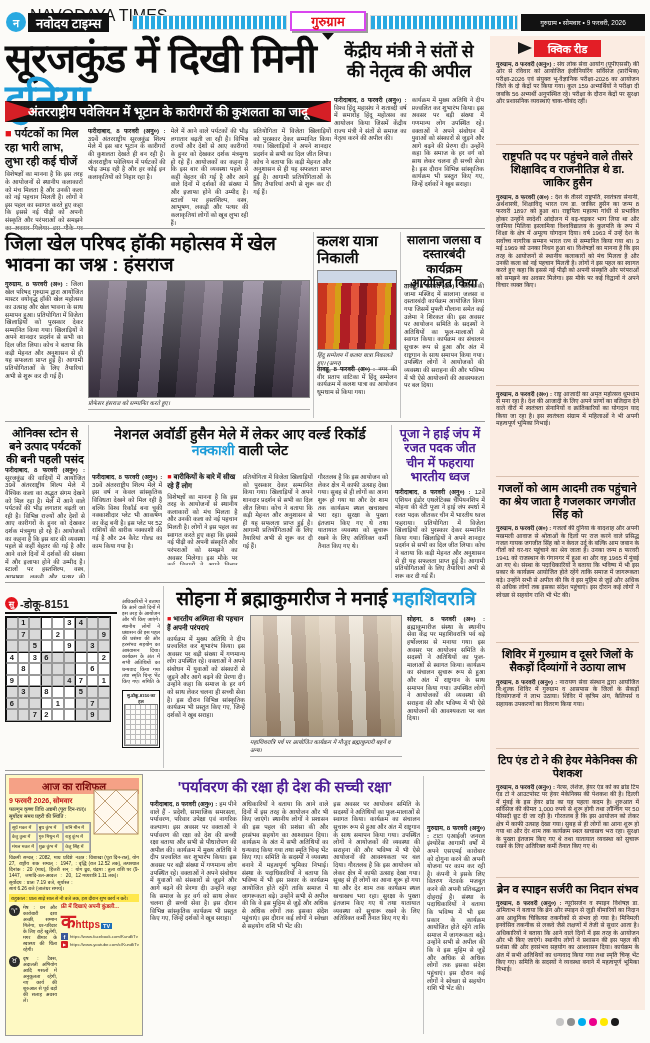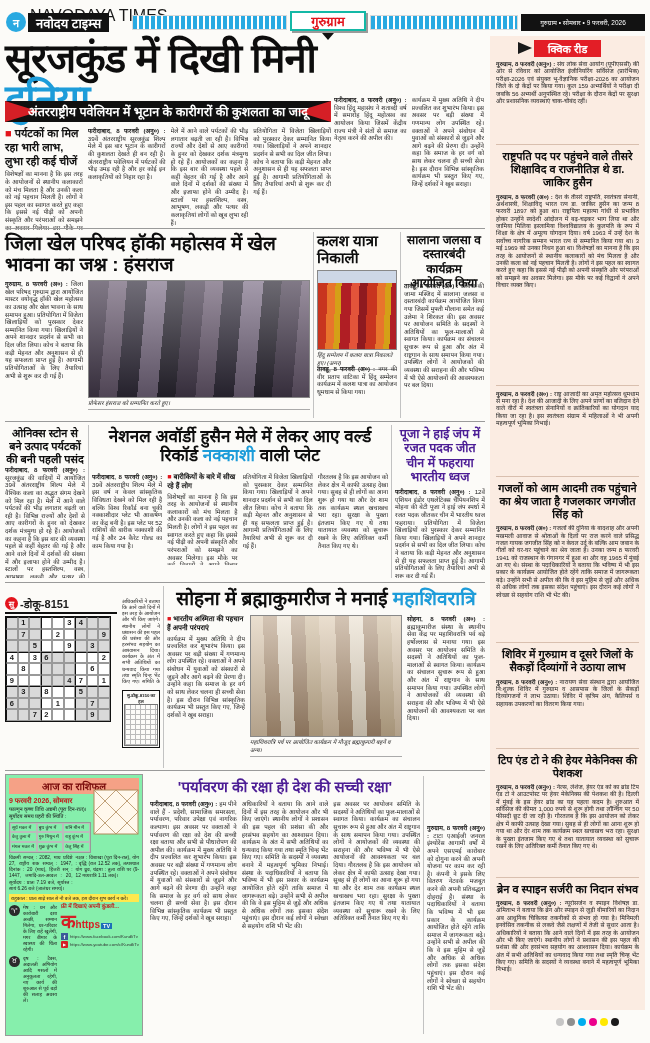--- a/index.html
+++ b/index.html
@@ -5,21 +5,21 @@
   html,body{margin:0;padding:0;background:#e9e7e2;}
   *{box-sizing:border-box;}
   .page{position:relative;width:650px;height:1043px;margin:0 auto;background:#fcfbf8;overflow:hidden;
         font-family:"Liberation Sans","DejaVu Sans",sans-serif;color:#1a1a1a;}
   .abs{position:absolute;}
   .logo-circle{width:20px;height:20px;border-radius:50%;background:#29a9e1;color:#fff;font-weight:bold;
                font-size:11px;display:flex;align-items:center;justify-content:center;}
   .brand-box{background:#121212;color:#fff;font-weight:bold;font-size:13px;padding:2px 8px;height:19px;
              display:flex;align-items:center;}
   .stripes{height:15px;background:repeating-linear-gradient(90deg,#29a9e1 0 4px,#ffffff 4px 6px);border:1px solid #d8d8d8;}
-  .edition-badge{background:#fff;border:2px solid #14b8a6;box-shadow:2px 2px 0 #9a9a9a;color:#e3141c;
+  .edition-badge{background:#fff;border:2px solid #d946ef;box-shadow:2px 2px 0 #9a9a9a;color:#e3141c;
                  font-weight:bold;font-size:13px;display:flex;align-items:center;justify-content:center;}
   .edition-tip{width:0;height:0;border-left:6px solid transparent;border-right:6px solid transparent;border-top:7px solid #111;}
   .date-box{background:#121212;color:#fff;font-size:6.5px;display:flex;align-items:center;justify-content:center;white-space:nowrap;}
   
   .h-xl{font-size:40px;line-height:1.02;font-weight:900;letter-spacing:-1px;color:#0d0d0d;}
   .h-lg{font-size:19px;line-height:1.12;font-weight:900;color:#0d0d0d;}
   .h-md{font-size:15px;line-height:1.15;font-weight:900;color:#4c1d95;}
   .h-sm{font-size:11px;line-height:1.2;font-weight:900;color:#0d0d0d;}
   .blue{color:#1d9cd9;}
   .center{text-align:center;}
@@ -62,21 +62,21 @@
   .sud-title{font-weight:900;font-size:11px;}
   .sud-grid{display:grid;grid-template-columns:repeat(9,11.5px);grid-auto-rows:11.5px;border:1px solid #111;width:max-content;margin-top:2px;}
   .sd-cell{border:0.5px solid #999;font-size:7.5px;font-weight:bold;display:flex;align-items:center;justify-content:center;background:#fff;}
   .sd-shade{background:#d9d9d9;}
   .mini-box{border:1px solid #111;padding:1px;}
   .mini-box .lbl{font-size:4.4px;font-weight:bold;text-align:center;}
   .mini-grid{height:42px;background:
      repeating-linear-gradient(0deg,#bbb 0 1px,transparent 1px 5px),
      repeating-linear-gradient(90deg,#bbb 0 1px,transparent 1px 5px);border:1px solid #777;}
   
-  .rashi{border:1px solid #999;background:#86efac;padding:3px;font-size:5px;}
+  .rashi{border:1px solid #999;background:#fef9c3;padding:3px;font-size:5px;}
   .rashi-title{background:#f5a186;color:#7a0c0c;font-weight:900;font-size:10px;text-align:center;padding:1px 0;}
   .rashi-date{color:#c21a1a;font-weight:bold;font-size:7px;margin:2px 0 1px;}
   .rashi-tithi{font-size:5.2px;line-height:1.3;width:82px;}
   .planets{display:grid;grid-template-columns:repeat(3,1fr);border:1px solid #999;margin-top:2px;width:82px;}
   .planets div{border:0.5px solid #bbb;padding:1px;font-size:4.6px;line-height:1.25;}
   .samvat{font-size:4.8px;line-height:1.3;text-align:justify;margin-top:2px;}
   .yellow-strip{background:#ffe84d;font-size:4.8px;padding:1px 2px;margin-top:2px;}
   .sign-row{display:flex;gap:3px;margin-top:3px;}
   .sign-icon{flex:0 0 11px;width:11px;height:11px;border-radius:50%;background:#2b2b2b;color:#fff;font-size:7px;
              display:flex;align-items:center;justify-content:center;}
@@ -121,20 +121,21 @@
   <div class="abs cols" style="left:5px;top:127px;width:326px;height:99px;">
     <div class="col">
       <div class="kicker">पर्यटकों का मिल रहा भारी लाभ, लुभा रही कई चीजें</div>
       <div class="bodytxt" style="height:60px;margin-top:2px;">विशेषज्ञों का मानना है कि इस तरह के आयोजनों से स्थानीय कलाकारों को मंच मिलता है और उनकी कला को नई पहचान मिलती है। लोगों ने इस पहल का स्वागत करते हुए कहा कि इससे नई पीढ़ी को अपनी संस्कृति और परंपराओं को समझने का अवसर मिलेगा। इस मौके पर कई विद्वानों ने अपने विचार व्यक्त किए।</div>
     </div>
     <div class="col bodytxt" style="height:99px;"><span class="dl">फरीदाबाद, 8 फरवरी (अनु०) :</span> <span>39वें अंतरराष्ट्रीय सूरजकुंड शिल्प मेले में इस बार भूटान के कारीगरों की कुशलता देखते ही बन रही है। अंतरराष्ट्रीय पवेलियन में पर्यटकों की भीड़ उमड़ रही है और हर कोई इन कलाकृतियों को निहार रहा है।</span></div>
     <div class="col bodytxt" style="height:99px;">मेले में आने वाले पर्यटकों की भीड़ लगातार बढ़ती जा रही है। विभिन्न राज्यों और देशों से आए कारीगरों के हुनर को देखकर दर्शक मंत्रमुग्ध हो रहे हैं। आयोजकों का कहना है कि इस बार की व्यवस्था पहले से कहीं बेहतर की गई है और आने वाले दिनों में दर्शकों की संख्या में और इजाफा होने की उम्मीद है। स्टालों पर हस्तशिल्प, वस्त्र, आभूषण, लकड़ी और पत्थर की कलाकृतियां लोगों को खूब लुभा रही हैं।</div>
     <div class="col bodytxt" style="height:99px;">प्रतियोगिता में विजेता खिलाड़ियों को पुरस्कार देकर सम्मानित किया गया। खिलाड़ियों ने अपने शानदार प्रदर्शन से सभी का दिल जीत लिया। कोच ने बताया कि कड़ी मेहनत और अनुशासन से ही यह सफलता प्राप्त हुई है। आगामी प्रतियोगिताओं के लिए तैयारियां अभी से शुरू कर दी गई हैं।</div>
   </div>
 
+  <div class="abs h-lg center" style="left:334px;top:42px;width:150px;font-size:17.5px;">केंद्रीय मंत्री ने संतों से की नेतृत्व की अपील</div>
   <div class="abs cols" style="left:334px;top:96px;width:150px;height:130px;">
     <div class="col bodytxt" style="height:130px;"><span class="dl">फरीदाबाद, 8 फरवरी (अनु०) :</span> <span>विश्व हिंदू महासंघ ने शताब्दी वर्ष में समारोह हिंदू महोत्सव का आयोजन किया जिसमें केंद्रीय राज्य मंत्री ने संतों से समाज का नेतृत्व करने की अपील की।</span></div>
     <div class="col bodytxt" style="height:130px;">कार्यक्रम में मुख्य अतिथि ने दीप प्रज्वलित कर शुभारंभ किया। इस अवसर पर बड़ी संख्या में गणमान्य लोग उपस्थित रहे। वक्ताओं ने अपने संबोधन में युवाओं को संस्कारों से जुड़ने और आगे बढ़ने की प्रेरणा दी। उन्होंने कहा कि समाज के हर वर्ग को साथ लेकर चलना ही सच्ची सेवा है। इस दौरान विभिन्न सांस्कृतिक कार्यक्रम भी प्रस्तुत किए गए, जिन्हें दर्शकों ने खूब सराहा।</div>
   </div>
 
   <div class="abs rail" style="left:490px;top:36px;width:155px;height:974px;">
     <div class="qr-tab"><div class="qr-tri"></div><span>क्विक रीड</span></div>
     <div class="bodytxt" style="height:78px;"><span class="dl">गुरुग्राम, 8 फरवरी (अनु०) :</span> <span>संघ लोक सेवा आयोग (यूपीएससी) की ओर से रविवार को आयोजित इंजीनियरिंग सर्विसेज (प्रारंभिक) परीक्षा-2026 एवं संयुक्त भू-वैज्ञानिक परीक्षा-2026 का आयोजन जिले के दो केंद्रों पर किया गया। कुल 159 अभ्यर्थियों ने परीक्षा दी जबकि 56 अभ्यर्थी अनुपस्थित रहे। परीक्षा के दौरान केंद्रों पर सुरक्षा और प्रशासनिक व्यवस्थाएं चाक-चौबंद रहीं।</span></div>
     <hr class="rule">
     <div class="h-sm">राष्ट्रपति पद पर पहुंचने वाले तीसरे शिक्षाविद व राजनीतिज्ञ थे डा. जाकिर हुसैन</div>
@@ -177,21 +178,21 @@
   <div class="abs vline" style="left:400px;top:232px;height:186px;"></div>
   <div class="abs h-sm center" style="left:404px;top:233px;width:80px;font-size:12px;">सालाना जलसा व दस्तारबंदी कार्यक्रम आयोजित किया</div>
   <div class="abs bodytxt" style="left:404px;top:282px;width:80px;height:136px;"><span class="dl">तावडू, 8 फरवरी (अ०) :</span> <span>अंबिया की जामा मस्जिद में सालाना जलसा व दस्तारबंदी कार्यक्रम आयोजित किया गया जिसमें मुफ्ती मौलाना समेत कई उलेमा ने शिरकत की।</span> <span>इस अवसर पर आयोजन समिति के सदस्यों ने अतिथियों का फूल-मालाओं से स्वागत किया। कार्यक्रम का संचालन सुचारू रूप से हुआ और अंत में राष्ट्रगान के साथ समापन किया गया। उपस्थित लोगों ने आयोजकों की व्यवस्था की सराहना की और भविष्य में भी ऐसे आयोजनों की आवश्यकता पर बल दिया।</span></div>
 
   <div class="abs hline" style="left:5px;top:421px;width:480px;"></div>
 
   <div class="abs h-sm center" style="left:5px;top:427px;width:80px;">ओनिक्स स्टोन से बने उत्पाद पर्यटकों की बनी पहली पसंद</div>
   <div class="abs bodytxt" style="left:5px;top:466px;width:80px;height:112px;"><span class="dl">फरीदाबाद, 8 फरवरी (अनु०) :</span> <span>सूरजकुंड की वादियों में आयोजित 39वें अंतरराष्ट्रीय शिल्प मेले में वैश्विक कला का अद्भुत संगम देखने को मिल रहा है।</span> <span>मेले में आने वाले पर्यटकों की भीड़ लगातार बढ़ती जा रही है। विभिन्न राज्यों और देशों से आए कारीगरों के हुनर को देखकर दर्शक मंत्रमुग्ध हो रहे हैं। आयोजकों का कहना है कि इस बार की व्यवस्था पहले से कहीं बेहतर की गई है और आने वाले दिनों में दर्शकों की संख्या में और इजाफा होने की उम्मीद है। स्टालों पर हस्तशिल्प, वस्त्र, आभूषण, लकड़ी और पत्थर की कलाकृतियां लोगों को खूब लुभा रही हैं।</span></div>
 
   <div class="abs vline" style="left:88px;top:425px;height:153px;"></div>
-  <div class="abs h-lg center" style="left:92px;top:427px;width:296px;font-size:17px;"><span>नेशनल अवॉर्डी हुसैन मेले में लेकर आए वर्ल्ड रिकॉर्ड </span><span class="blue">नक्काशी</span><span> वाली प्लेट</span></div>
+  <div class="abs h-lg center" style="left:92px;top:427px;width:296px;font-size:14px;"><span>नेशनल अवॉर्डी हुसैन मेले में लेकर आए वर्ल्ड रिकॉर्ड </span><span class="blue">नक्काशी</span><span> वाली प्लेट</span></div>
   <div class="abs cols" style="left:92px;top:473px;width:296px;height:105px;">
     <div class="col bodytxt" style="height:105px;"><span class="dl">फरीदाबाद, 8 फरवरी (अनु०) :</span> <span>39वें अंतरराष्ट्रीय शिल्प मेले में इस वर्ष न केवल सांस्कृतिक विविधता देखने को मिल रही है बल्कि विश्व रिकॉर्ड बना चुकी नक्काशीदार प्लेट भी आकर्षण का केंद्र बनी है। इस प्लेट पर 52 राशियों की बारीक नक्काशी की गई है और 24 कैरेट गोल्ड का काम किया गया है।</span></div>
     <div class="col">
       <div class="subhead">बारीकियों के बारे में सीख रहे हैं लोग</div>
       <div class="bodytxt" style="height:72px;margin-top:2px;">विशेषज्ञों का मानना है कि इस तरह के आयोजनों से स्थानीय कलाकारों को मंच मिलता है और उनकी कला को नई पहचान मिलती है। लोगों ने इस पहल का स्वागत करते हुए कहा कि इससे नई पीढ़ी को अपनी संस्कृति और परंपराओं को समझने का अवसर मिलेगा। इस मौके पर कई विद्वानों ने अपने विचार व्यक्त किए।</div>
     </div>
     <div class="col bodytxt" style="height:105px;">प्रतियोगिता में विजेता खिलाड़ियों को पुरस्कार देकर सम्मानित किया गया। खिलाड़ियों ने अपने शानदार प्रदर्शन से सभी का दिल जीत लिया। कोच ने बताया कि कड़ी मेहनत और अनुशासन से ही यह सफलता प्राप्त हुई है। आगामी प्रतियोगिताओं के लिए तैयारियां अभी से शुरू कर दी गई हैं।</div>
     <div class="col bodytxt" style="height:105px;">गौरतलब है कि इस आयोजन को लेकर क्षेत्र में काफी उत्साह देखा गया। सुबह से ही लोगों का आना शुरू हो गया था और देर शाम तक कार्यक्रम स्थल खचाखच भरा रहा। सुरक्षा के पुख्ता इंतजाम किए गए थे तथा यातायात व्यवस्था को सुचारू रखने के लिए अतिरिक्त कर्मी तैनात किए गए थे।</div>
   </div>
 

